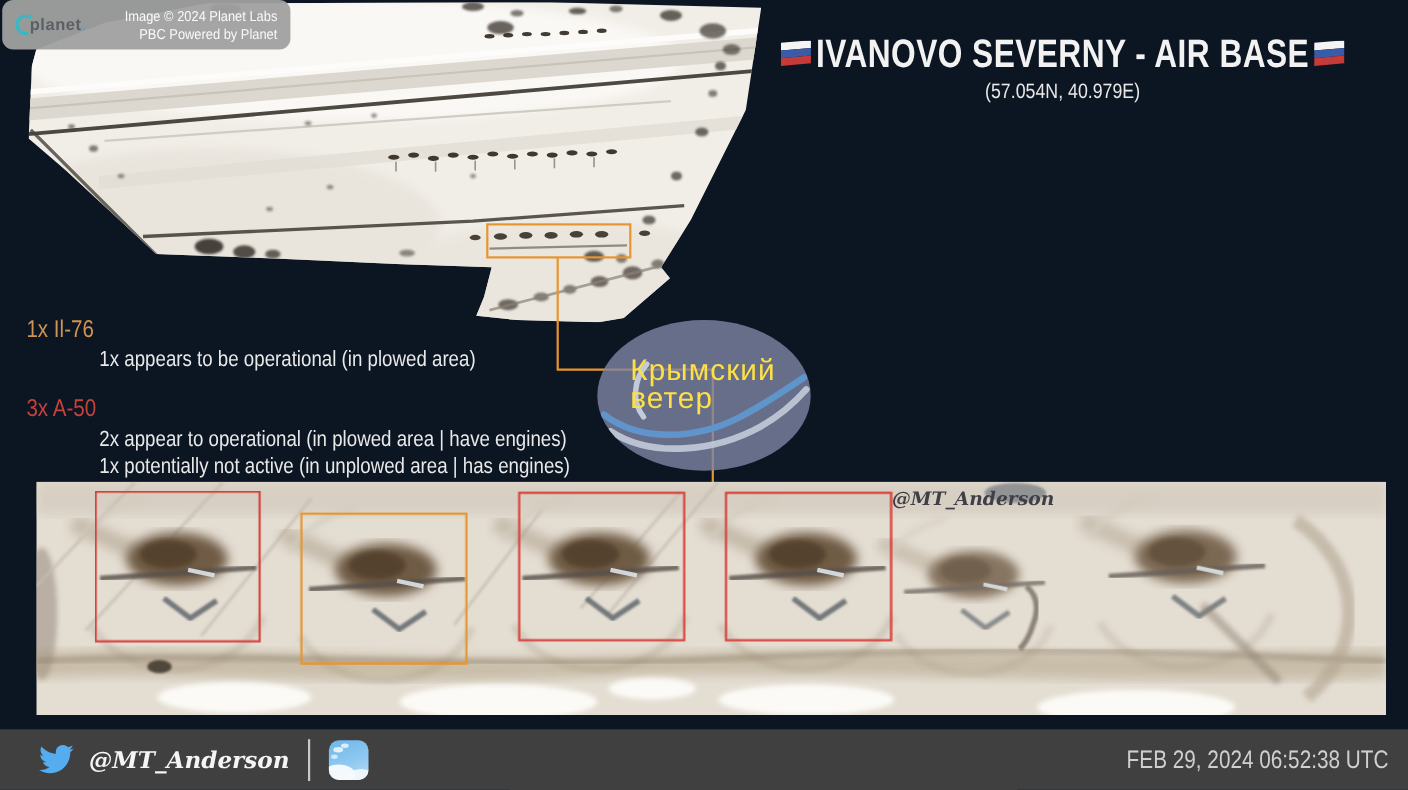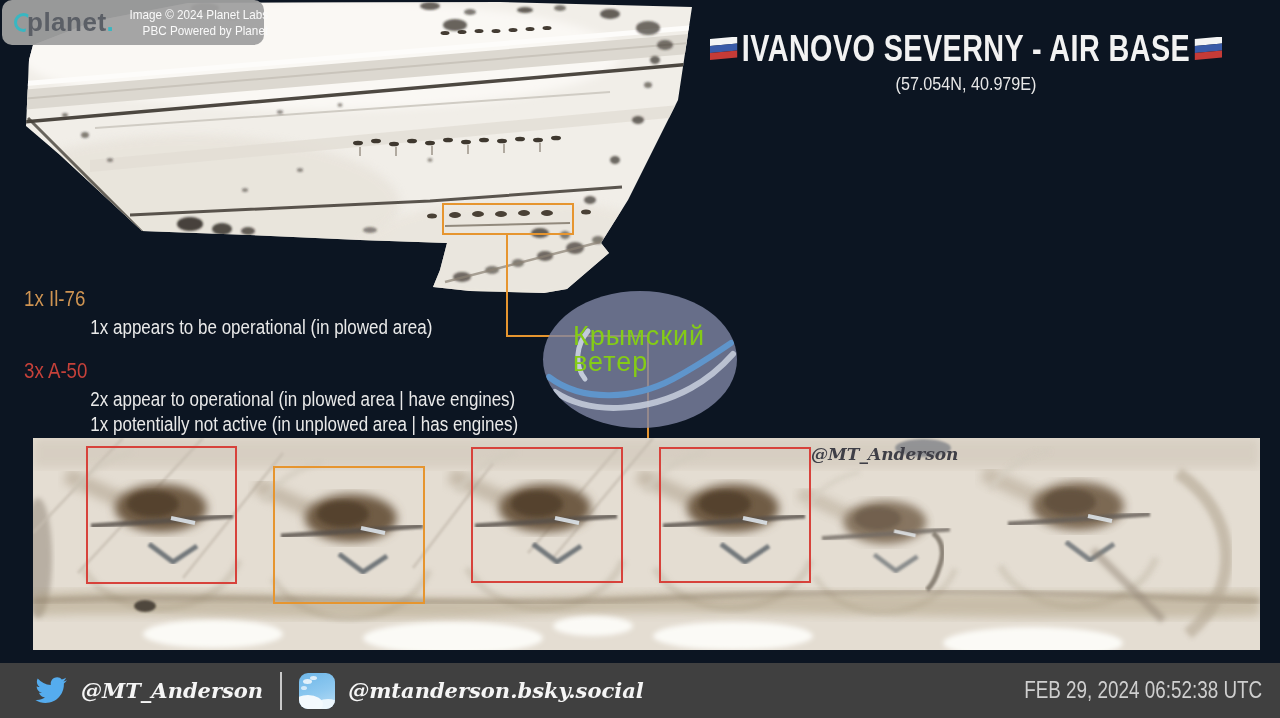--- a/index.html
+++ b/index.html
@@ -6,21 +6,21 @@
   html,body { width:1280px; height:718px; overflow:hidden; }
   body { background:var(--bg,#0c1522); font-family:"Liberation Sans",sans-serif; position:relative; }
 
   
   .attribution { position:absolute; left:2px; top:0; width:262px; height:45px; z-index:7;
     background:rgba(160,160,160,.95); border-radius:10px; display:flex; align-items:center;
     justify-content:space-between; padding:0 12px 0 12px; }
   .planet-logo { display:flex; align-items:center; }
   .planet-ring { width:19px; height:19px; border:3px solid var(--planet-teal,#39b7c2); border-radius:50%;
     margin-right:-6px; clip-path:polygon(0 0,78% 0,60% 100%,0 100%); }
-  .planet-word { font-size:26px; font-weight:bold; color:#5b5f66; letter-spacing:.5px; }
+  .planet-word { font-size:15px; font-weight:bold; color:#5b5f66; letter-spacing:.5px; }
   .credit { text-align:right; color:#fafafa; font-size:13px; line-height:16px;
     transform:scaleX(.9); transform-origin:right center; white-space:nowrap; }
 
   
   .header { position:absolute; left:686px; top:28px; width:560px; z-index:4; text-align:center; }
   .title-row { display:flex; align-items:center; justify-content:center; gap:5px;
     transform:scaleX(.8); transform-origin:center; white-space:nowrap; }
   .title-text { color:#f2f2f2; font-size:36px; font-weight:bold; letter-spacing:.5px; }
   .flag { width:36px; height:25px; flex:0 0 auto; }
   .coords { color:#e8e8e8; font-size:19px; margin-top:3px;
@@ -31,21 +31,21 @@
   .ann-1 { left:24px; top:286px; }
   .ann-2 { left:24px; top:358px; }
   .ann-label { font-size:22px; }
   .ann-label.orange { color:var(--label-orange,#cf9452); }
   .ann-label.red { color:var(--label-red,#c6413a); }
   .ann-notes { margin-left:78px; margin-top:3px; color:#e9e9e9; font-size:20px; line-height:25px; }
 
   
   .wm { position:absolute; left:543px; top:291px; width:194px; height:137px; z-index:3;
     border-radius:50%; background:rgba(126,132,164,.8); overflow:hidden; }
-  .wm-text { position:absolute; left:30px; top:32px; color:#84cc16; font-size:27px; line-height:26px;
+  .wm-text { position:absolute; left:30px; top:32px; color:#fde047; font-size:27px; line-height:26px;
     letter-spacing:1px; }
   .wm svg { position:absolute; left:0; top:0; }
 
   
   .bottom-img { position:absolute; left:33px; top:438px; width:1227px; height:212px; z-index:4; }
   .img-wm { position:absolute; left:778px; top:6px; color:#3f3f47; font-size:17px;
     font-family:"DejaVu Serif",serif; font-style:italic; font-weight:bold; }
 
   
   .connector { position:absolute; left:0; top:0; z-index:2; pointer-events:none; }
@@ -324,16 +324,15 @@
     </svg>
     <span class="script">@MT_Anderson</span>
     <span class="divider"></span>
     <span class="bsky-tile">
       <span class="bsky-cloud" style="left:-6px;top:22px;width:30px;height:18px;"></span>
       <span class="bsky-cloud" style="left:16px;top:26px;width:26px;height:16px;opacity:.9"></span>
       <span class="bsky-cloud" style="left:4px;top:6px;width:9px;height:5px;opacity:.85"></span>
       <span class="bsky-cloud" style="left:11px;top:3px;width:7px;height:4px;opacity:.8"></span>
       <span class="bsky-cloud" style="left:2px;top:13px;width:6px;height:4px;opacity:.7"></span>
     </span>
-    <span class="script">@mtanderson.bsky.social</span>
   </div>
   <div class="timestamp">FEB 29, 2024 06:52:38 UTC</div>
 </div>
 
 </body></html>

